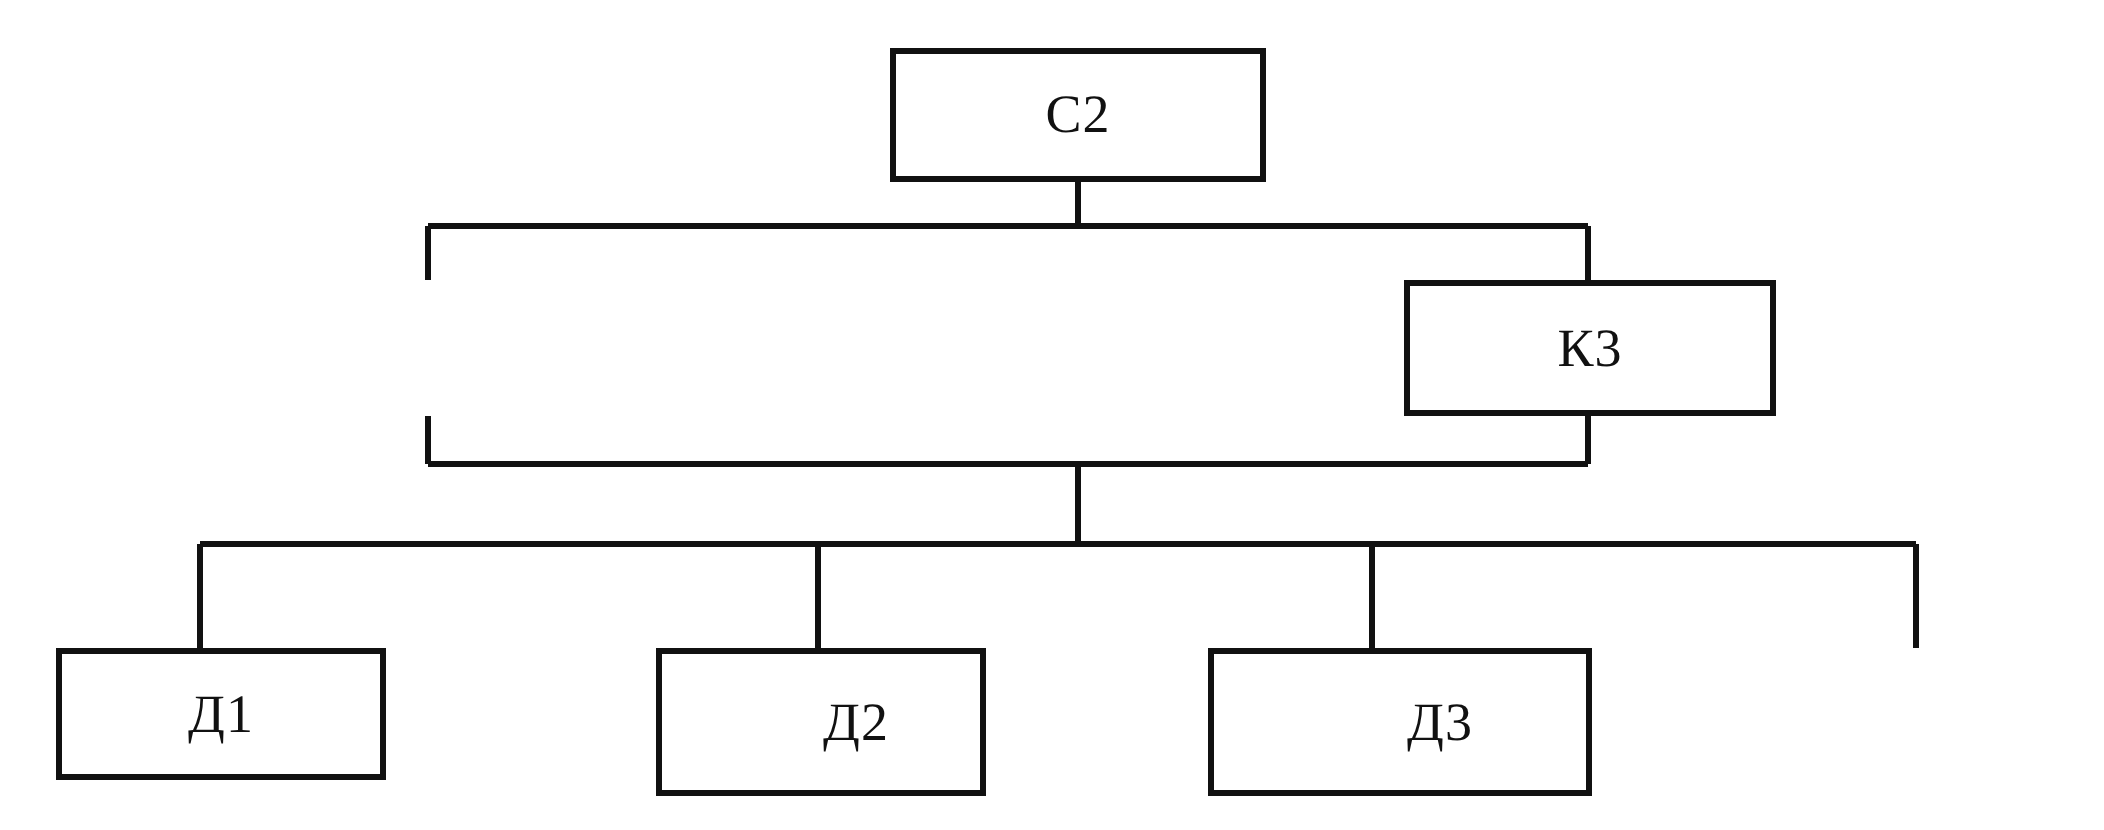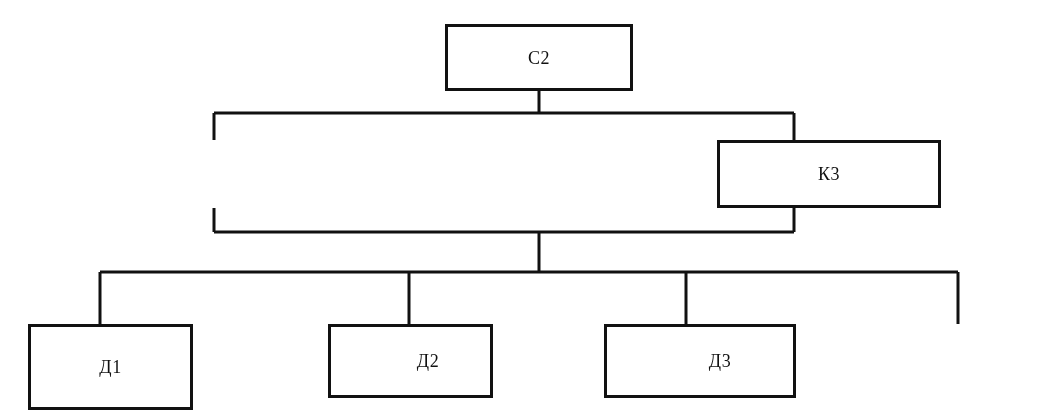--- a/index.html
+++ b/index.html
@@ -30,34 +30,34 @@
     position: absolute;
     box-sizing: border-box;
     border: 3px solid #111111;
     background: #ffffff;
     display: flex;
     align-items: center;
     justify-content: center;
     z-index: 2;
   }
   .node-label {
-    font-size: 18px;
+    font-size: 27px;
     line-height: 1;
     color: #111111;
     letter-spacing: 0.5px;
     white-space: nowrap;
     user-select: none;
   }
   
   #node-c2 { left: 445px; top: 24px; width: 188px; height: 67px; }
   
   #node-k2 { left: 122px; top: 140px; width: 186px; height: 68px; }
-  #node-k3 { left: 702px; top: 140px; width: 224px; height: 68px; margin-left: 15px; }
+  #node-k3 { left: 702px; top: 140px; width: 186px; height: 68px; }
   
-  #node-d1 { left: 28px;  top: 324px; width: 165px; height: 86px; }
+  #node-d1 { left: 28px;  top: 324px; width: 165px; height: 66px; }
   #node-d2 { left: 328px; top: 324px; width: 165px; height: 74px; padding-left: 35px; }
   #node-d3 { left: 604px; top: 324px; width: 192px; height: 74px; padding-left: 40px; }
   #node-d4 { left: 861px; top: 324px; width: 165px; height: 74px; }
 </style>
 </head>
 <body>
 
 <div id="diagram-root">
 
   <svg id="edge-layer" viewBox="0 0 1052 415" width="1052" height="415" aria-hidden="true">

